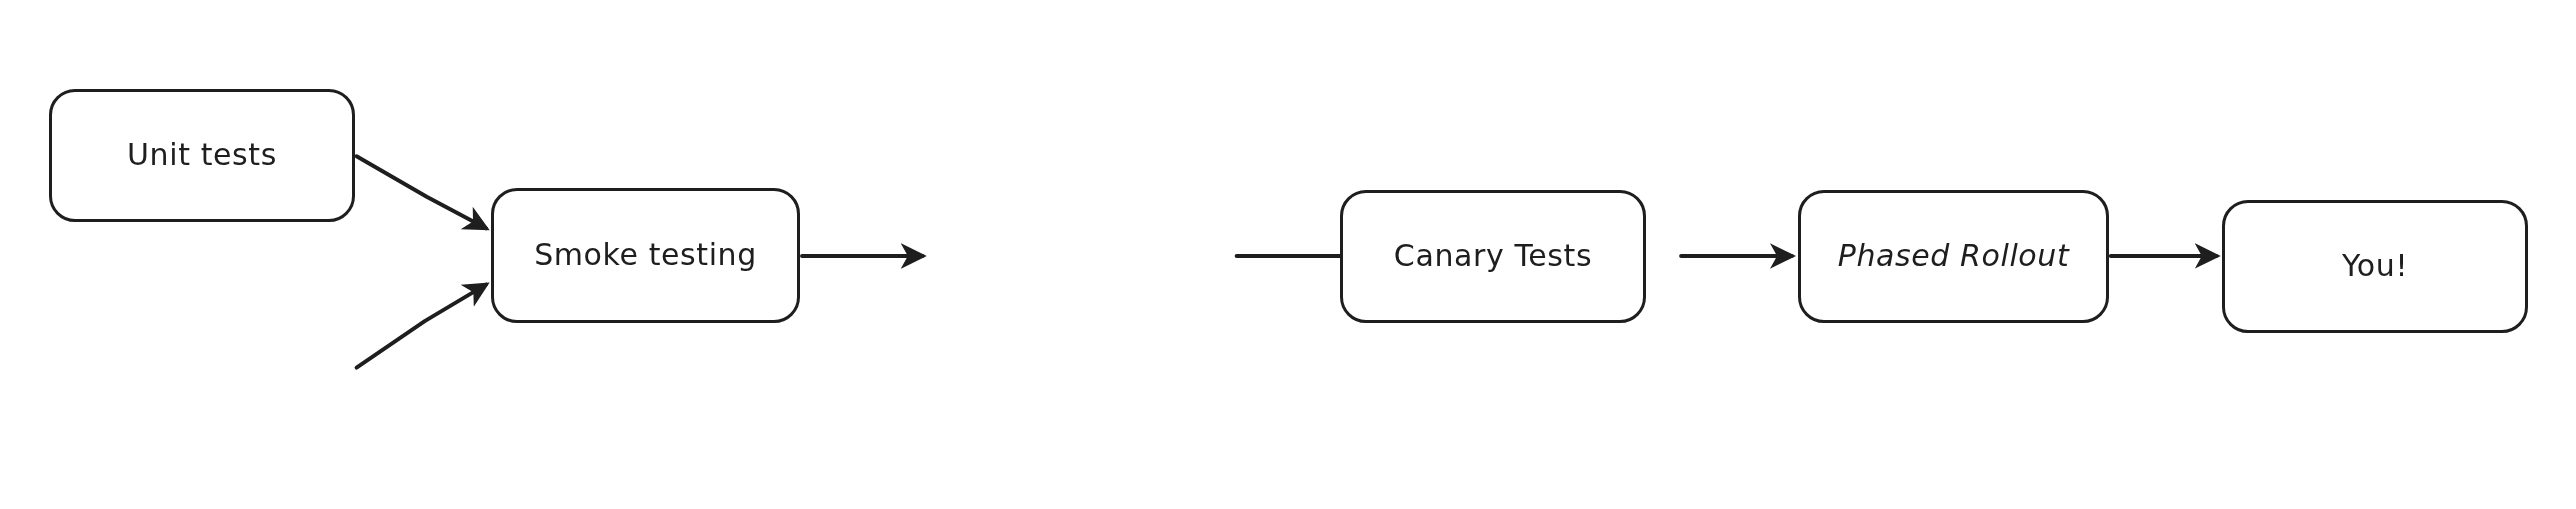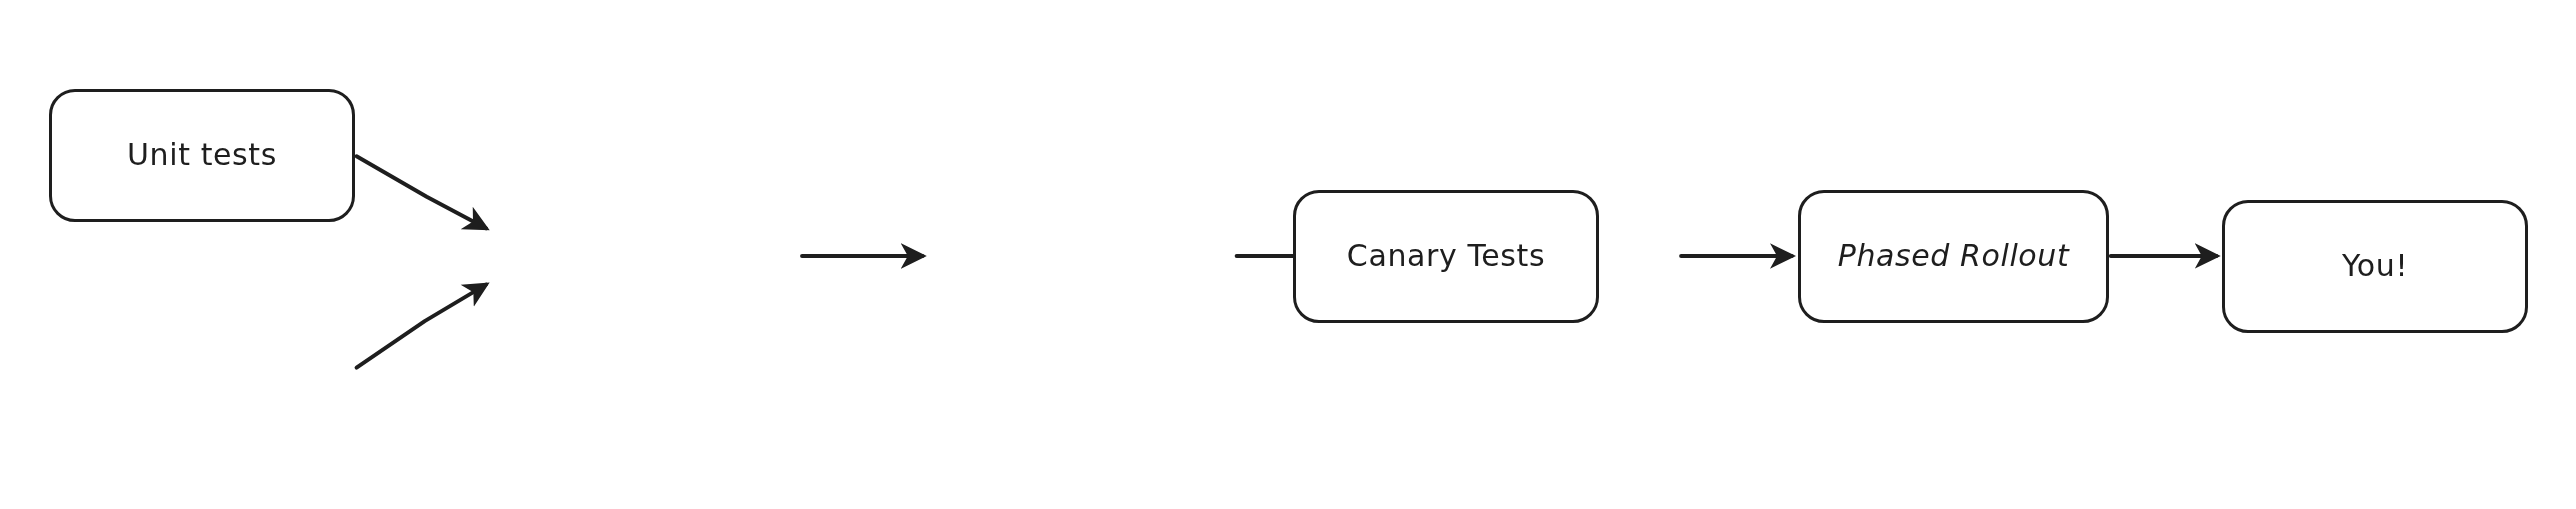--- a/index.html
+++ b/index.html
@@ -45,21 +45,21 @@
     font-weight: 400;
     letter-spacing: 0.6px;
     line-height: 1.42;
     white-space: pre-line;
     padding: 0 14px;
   }
   .n-unit       { left: 49px;   top: 89px;  width: 306px; height: 133px; }
   .n-functional { left: 49px;   top: 301px; width: 306px; height: 133px; }
   .n-smoke      { left: 491px;  top: 188px; width: 309px; height: 135px; }
   .n-dbt        { left: 928px;  top: 190px; width: 306px; height: 133px; }
-  .n-canary     { left: 1293px; top: 190px; width: 306px; height: 133px; }
+  .n-canary     { left: 1340px; top: 190px; width: 306px; height: 133px; }
   .n-phased     { left: 1798px; top: 190px; width: 311px; height: 133px; font-style: italic; }
   .n-you        { left: 2222px; top: 200px; width: 306px; height: 133px; }
 </style>
 </head>
 <body>
 
 <div id="canvas">
 
   <svg id="edge-layer" viewBox="0 0 2608 516" xmlns="http://www.w3.org/2000/svg">
     <defs>
@@ -79,20 +79,23 @@
     <path d="M 1702 259 L 1814 259" fill="none" stroke="#1e1e1e" stroke-width="4" stroke-linecap="round" marker-end="url(#ah)"></path>
 
     <path d="M 2137 259 L 2244 259" fill="none" stroke="#1e1e1e" stroke-width="4" stroke-linecap="round" marker-end="url(#ah)"></path>
   </svg>
 
   <div class="node n-unit">
     <span class="node-label">Unit tests</span>
   </div>
 
 
+  <div class="node n-smoke">
+    <span class="node-label">Smoke testing</span>
+  </div>
 
 
   <div class="node n-canary">
     <span class="node-label">Canary Tests</span>
   </div>
 
   <div class="node n-phased">
     <span class="node-label">Phased Rollout</span>
   </div>
 

